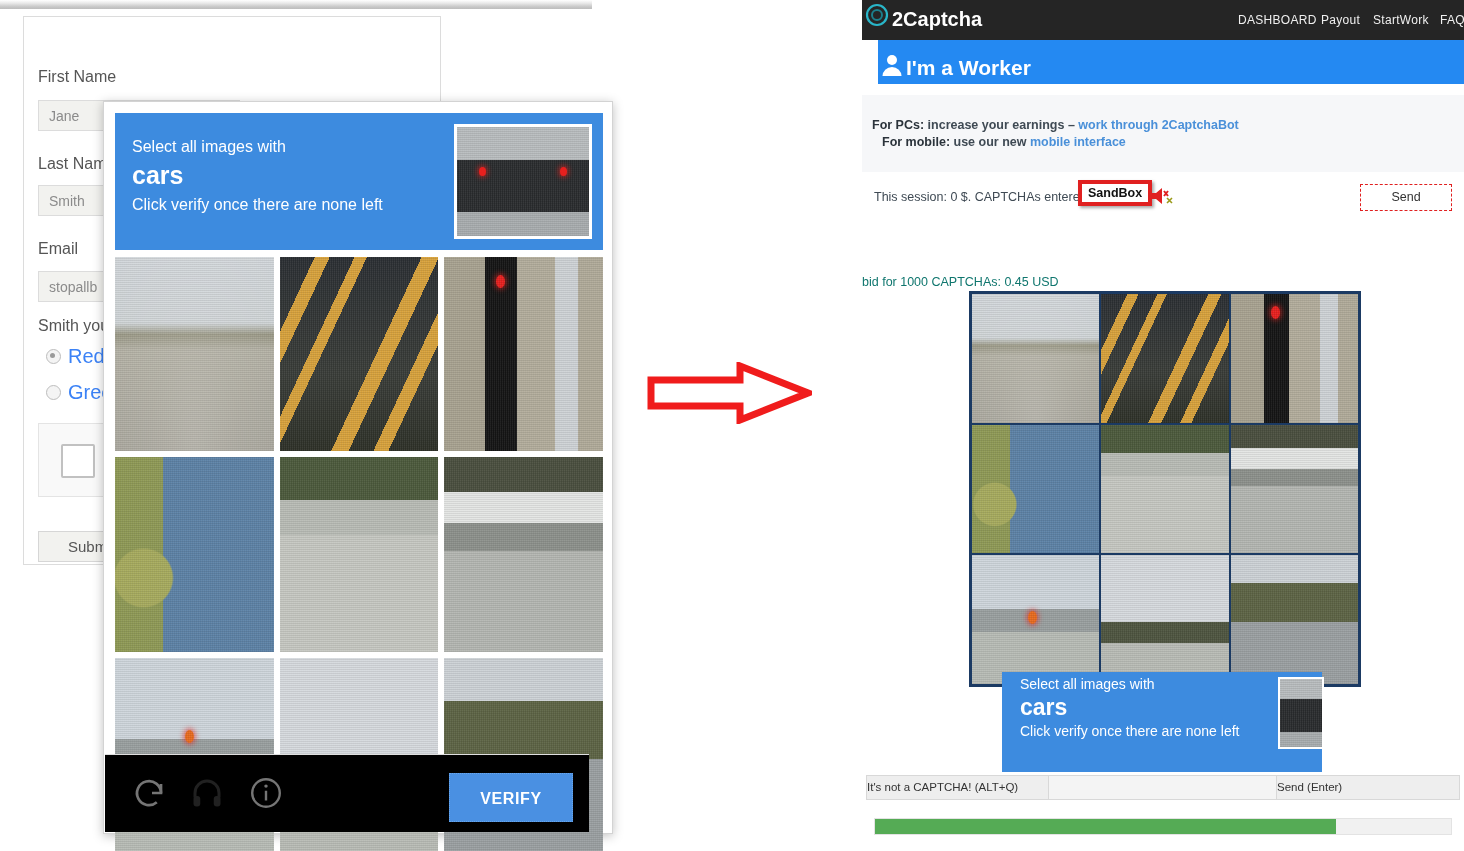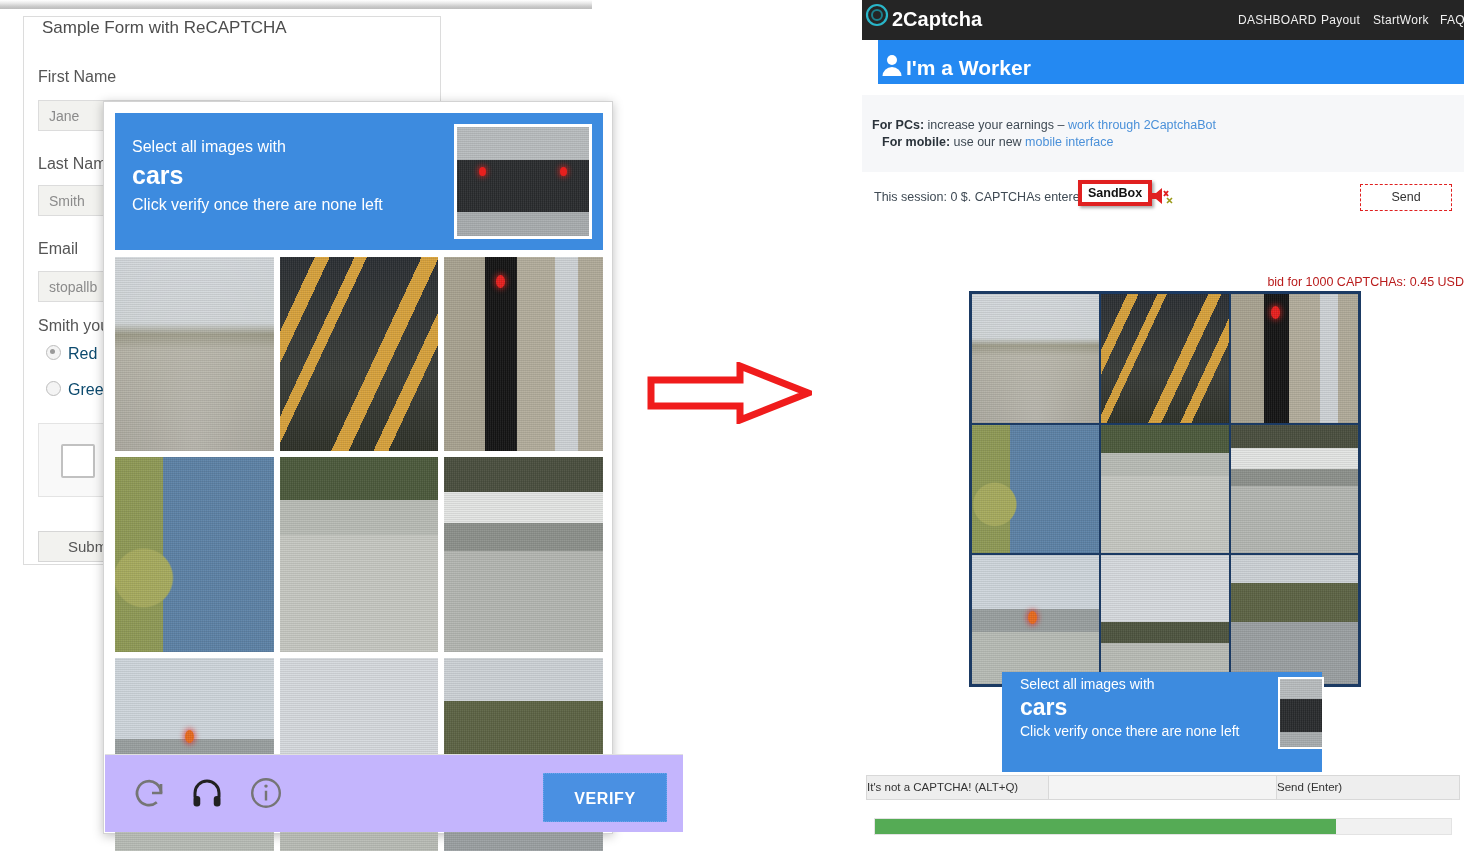--- a/index.html
+++ b/index.html
@@ -15,21 +15,21 @@
   #top-gray-strip{position:absolute;left:0;top:0;width:592px;height:9px;
      background:linear-gradient(to bottom,#ffffff 0%,#e9e9e9 35%,#c8c8c8 75%,#bdbdbd 100%);}
   #form-card{position:absolute;left:23px;top:16px;width:418px;height:549px;
      border:1px solid #dcdcdc;background:#fff;box-sizing:border-box;}
   #form-legend{position:absolute;left:36px;top:18px;background:#fff;padding:0 6px;
      font-size:17px;color:#4d4d4d;white-space:nowrap;}
   .fld-label{position:absolute;font-size:16px;color:#555;}
   .fld-input{position:absolute;height:31px;border:1px solid #dcdcdc;background:#f2f2ef;
      box-sizing:border-box;font-size:14px;color:#8b8b8b;line-height:31px;padding-left:10px;
      white-space:nowrap;overflow:hidden;}
-  .radio-row{position:absolute;font-size:16px;color:#0c4a6e;}
+  .radio-row{position:absolute;font-size:20px;color:#3b82f6;}
   .radio-dot{display:inline-block;width:13px;height:13px;border-radius:50%;
      border:1px solid #bdbdbd;background:#f4f4f4;vertical-align:-1px;margin-right:7px;position:relative;}
   .radio-dot.on::after{content:"";position:absolute;left:3px;top:3px;width:5px;height:5px;
      border-radius:50%;background:#9a9a9a;}
   #rc-anchor{position:absolute;left:38px;top:423px;width:150px;height:74px;
      border:1px solid #e4e4e4;background:#f9f9f9;box-sizing:border-box;}
   #rc-anchor-box{position:absolute;left:22px;top:20px;width:34px;height:34px;
      border:2px solid #c1c1c1;background:#fff;border-radius:2px;box-sizing:border-box;}
   #submit-btn{position:absolute;left:38px;top:531px;min-width:76px;height:31px;
      border:1px solid #d6d6d6;background:#f2f2ef;box-sizing:border-box;
@@ -41,55 +41,55 @@
      box-sizing:border-box;}
   #cap-header{position:absolute;left:11px;top:11px;width:488px;height:137px;background:#3d8bdf;}
   #cap-h-l1{position:absolute;left:17px;top:25px;font-size:16px;color:#fff;}
   #cap-h-l2{position:absolute;left:17px;top:48px;font-size:25px;color:#fff;font-weight:bold;}
   #cap-h-l3{position:absolute;left:17px;top:83px;font-size:16px;color:#fff;}
   #cap-h-thumb{position:absolute;right:11px;top:11px;width:138px;height:115px;
      border:3px solid #fff;box-sizing:border-box;overflow:hidden;}
   #cap-grid{position:absolute;left:11px;top:155px;width:488px;height:595px;
      display:grid;grid-template-columns:repeat(3,1fr);grid-template-rows:repeat(3,1fr);gap:6px;}
   .tile{overflow:hidden;position:relative;background:#9aa0a6;}
-  #cap-footer{position:absolute;left:1px;bottom:1px;width:564px;height:77px;
-     border-top:1px solid #e0e0e0;background:#c4b5fd;padding-left:14px;}
+  #cap-footer{position:absolute;left:1px;bottom:1px;width:484px;height:77px;
+     border-top:1px solid #e0e0e0;background:#000000;}
   .cap-icon{position:absolute;top:20px;width:36px;height:36px;}
   #cap-verify{position:absolute;right:16px;top:18px;width:124px;height:49px;
      background:#4a90e2;color:#fff;font-size:16px;font-weight:bold;letter-spacing:.6px;
      text-align:center;line-height:49px;border:1px dotted #6aa6ea;box-sizing:border-box;}
 
   
   #arrow{position:absolute;left:647px;top:362px;width:165px;height:62px;}
 
   
   #right-pane{position:absolute;left:862px;top:0;width:602px;height:851px;background:#fff;overflow:hidden;}
   #nav{position:absolute;left:0;top:0;width:602px;height:40px;background:#252525;}
   #brand-logo{position:absolute;left:2px;top:2px;width:26px;height:26px;}
   #brand-text{position:absolute;left:30px;top:0px;font-size:20px;font-weight:bold;color:#fff;line-height:38px;}
   .nav-link{position:absolute;top:0;font-size:12px;color:#f0f0f0;line-height:40px;letter-spacing:.3px;}
   #worker-bar{position:absolute;left:16px;top:40px;width:602px;height:44px;background:#2489f2;}
   #worker-icon{position:absolute;left:3px;top:13px;width:22px;height:24px;}
   #worker-text{position:absolute;left:28px;top:0;line-height:55px;font-size:21px;font-weight:bold;color:#fff;}
   #info-band{position:absolute;left:0;top:95px;width:602px;height:77px;background:#f6f7f9;
-     border-bottom:1px solid #e2e4e8;}
+     border-bottom:1px solid #e2e4e8;font-weight:bold;}
   .info-line{position:absolute;font-size:12.5px;color:#3f4a54;}
   .info-line b{color:#2b333b;}
   .info-link{color:#4a90d9;}
   #session-row{position:absolute;left:0;top:172px;width:602px;height:50px;background:#fff;}
   #session-text{position:absolute;left:12px;top:0;line-height:50px;font-size:12.5px;color:#3f4a54;}
   #sandbox-badge{position:absolute;left:216px;top:8px;padding:2px 6px;background:#fff;
      border:4px solid #e02020;font-size:12.5px;font-weight:bold;color:#111;
      box-shadow:2px 2px 3px rgba(0,0,0,.35);}
   #mute-icon{position:absolute;left:288px;top:13px;width:26px;height:22px;}
   #stop-btn{position:absolute;right:12px;top:12px;width:92px;height:27px;
      border:1px dashed #e02020;background:#fff;box-sizing:border-box;
      font-size:12.5px;color:#333;text-align:center;line-height:25px;}
-  #bid-text{position:absolute;left:0;top:275px;width:602px;text-align:right;
-     font-size:12.5px;color:#b91c1c;}
+  #bid-text{position:absolute;left:0;top:275px;width:602px;text-align:left;
+     font-size:12.5px;color:#0f766e;}
   #right-grid{position:absolute;left:107px;top:291px;width:392px;height:396px;
      display:grid;grid-template-columns:repeat(3,1fr);grid-template-rows:repeat(3,1fr);
      border:2px solid #1b3a63;box-sizing:border-box;}
   .rtile{overflow:hidden;position:relative;border:1px solid #1b3a63;box-sizing:border-box;background:#9aa0a6;}
   #right-overlay{position:absolute;left:140px;top:672px;width:320px;height:100px;background:#3d8bdf;}
   #ro-l1{position:absolute;left:18px;top:4px;font-size:14px;color:#fff;}
   #ro-l2{position:absolute;left:18px;top:22px;font-size:23px;font-weight:bold;color:#fff;}
   #ro-l3{position:absolute;left:18px;top:51px;font-size:14px;color:#fff;}
   #ro-thumb{position:absolute;right:-2px;top:5px;width:46px;height:72px;border:2px solid #fff;
      box-sizing:border-box;overflow:hidden;}
@@ -137,21 +137,20 @@
      box-shadow:0 0 5px 2px rgba(232,32,30,.55);}
 </style>
 </head>
 <body>
 
 <div id="left-pane">
 
   <div id="top-gray-strip"></div>
 
   <div id="form-card"></div>
-  <div id="form-legend">Sample Form with ReCAPTCHA</div>
 
   <div class="fld-label" style="left:38px;top:68px;">First Name</div>
   <div class="fld-input" style="left:38px;top:100px;width:202px;">Jane</div>
 
   <div class="fld-label" style="left:38px;top:155px;">Last Name</div>
   <div class="fld-input" style="left:38px;top:185px;width:202px;">Smith</div>
 
   <div class="fld-label" style="left:38px;top:240px;">Email</div>
   <div class="fld-input" style="left:38px;top:271px;width:202px;">stopallb</div>
 

